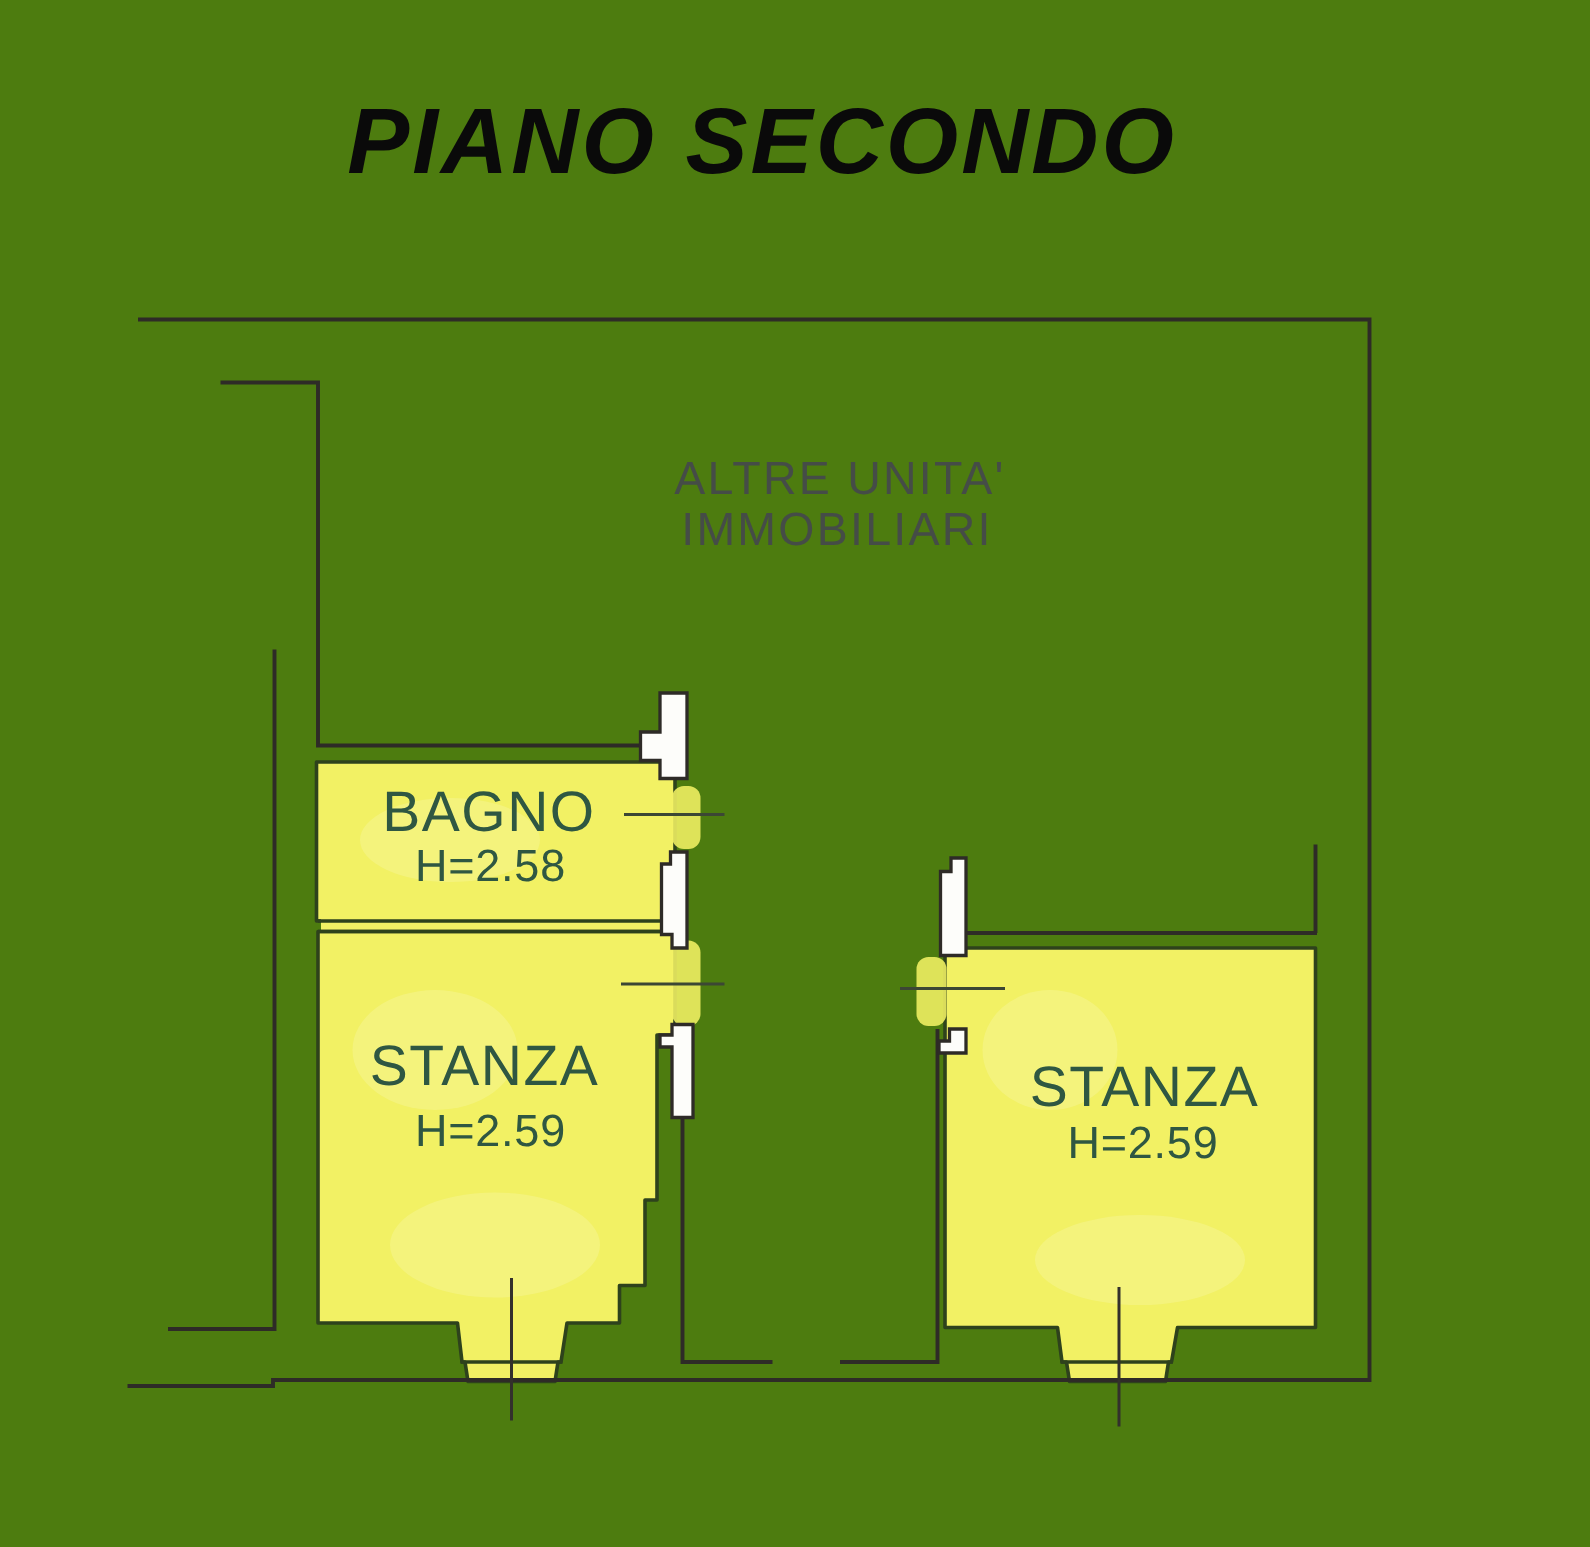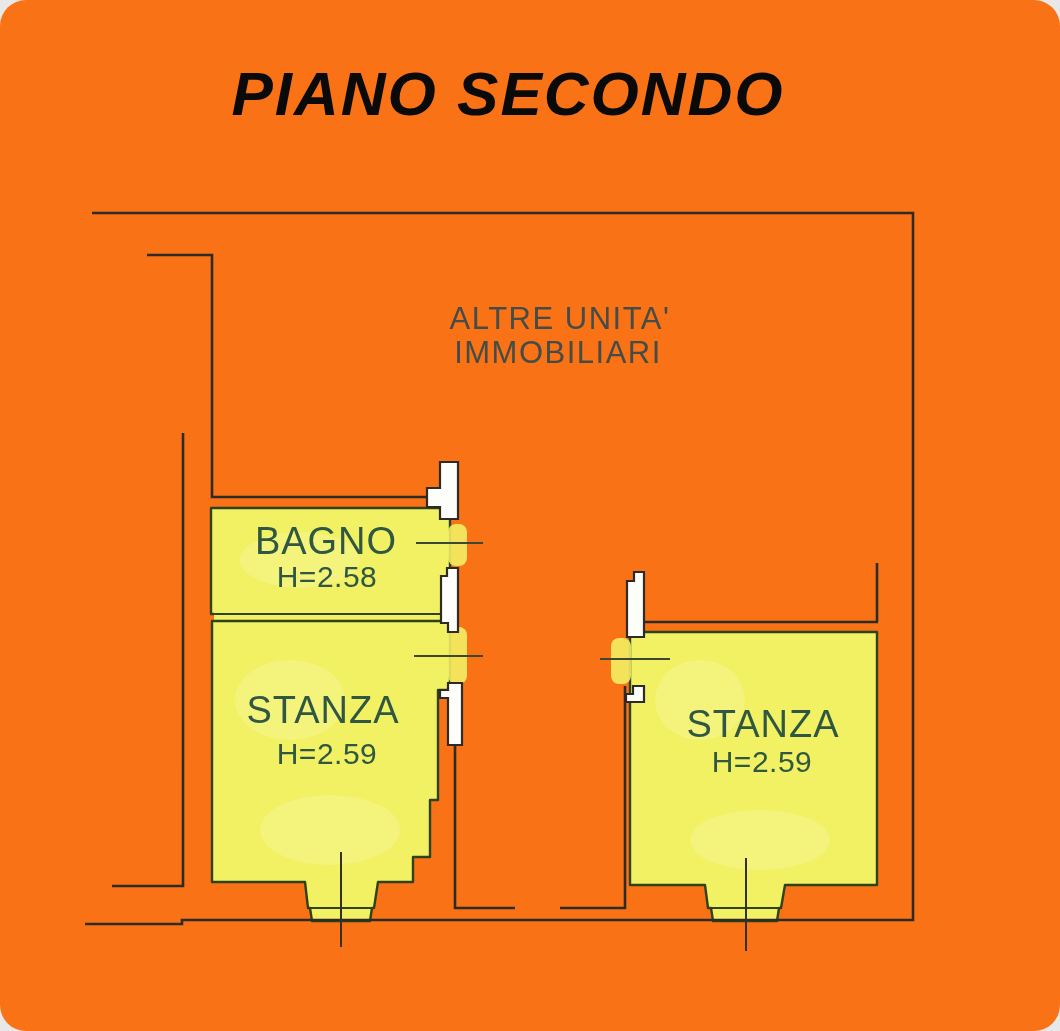--- a/index.html
+++ b/index.html
@@ -1,22 +1,21 @@
 <!DOCTYPE html>
 <html><head>
 <meta charset="utf-8">
 <style>
   html,body{margin:0;padding:0;background:#e8e8e8;}
   .page{
     position:relative;
     width:1060px;height:1031px;
-    background:#f97316;
+    background:#4d7c0f;
     font-family:"Liberation Sans", sans-serif;
     overflow:hidden;
-    border-radius:26px;
   }
   svg{display:block;}
   text{font-family:"Liberation Sans", sans-serif;}
   .title-text{
     font-weight:bold;font-style:italic;
     font-size:62px;letter-spacing:2px;
     fill:#0a0a0a;
   }
   .area-text{
     font-size:31px;letter-spacing:1.5px;

